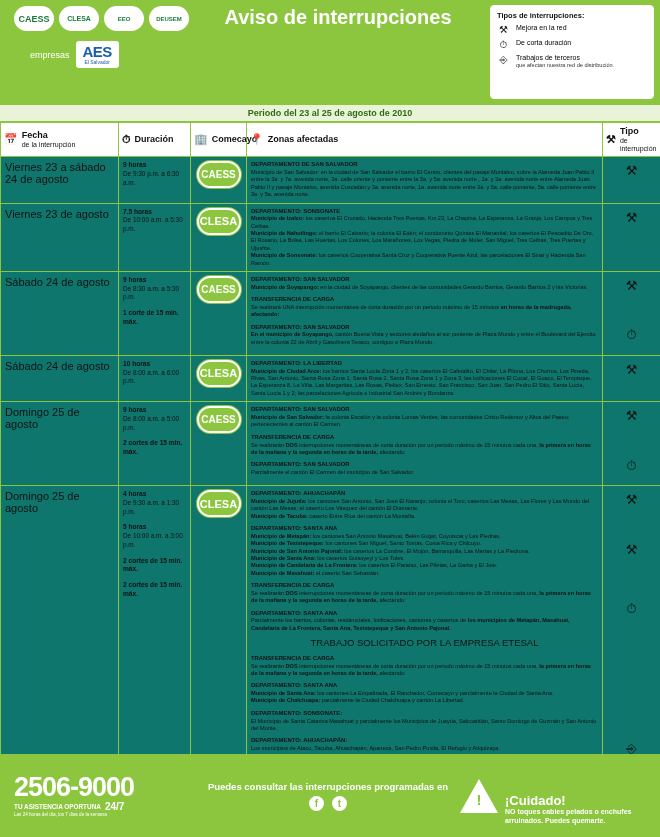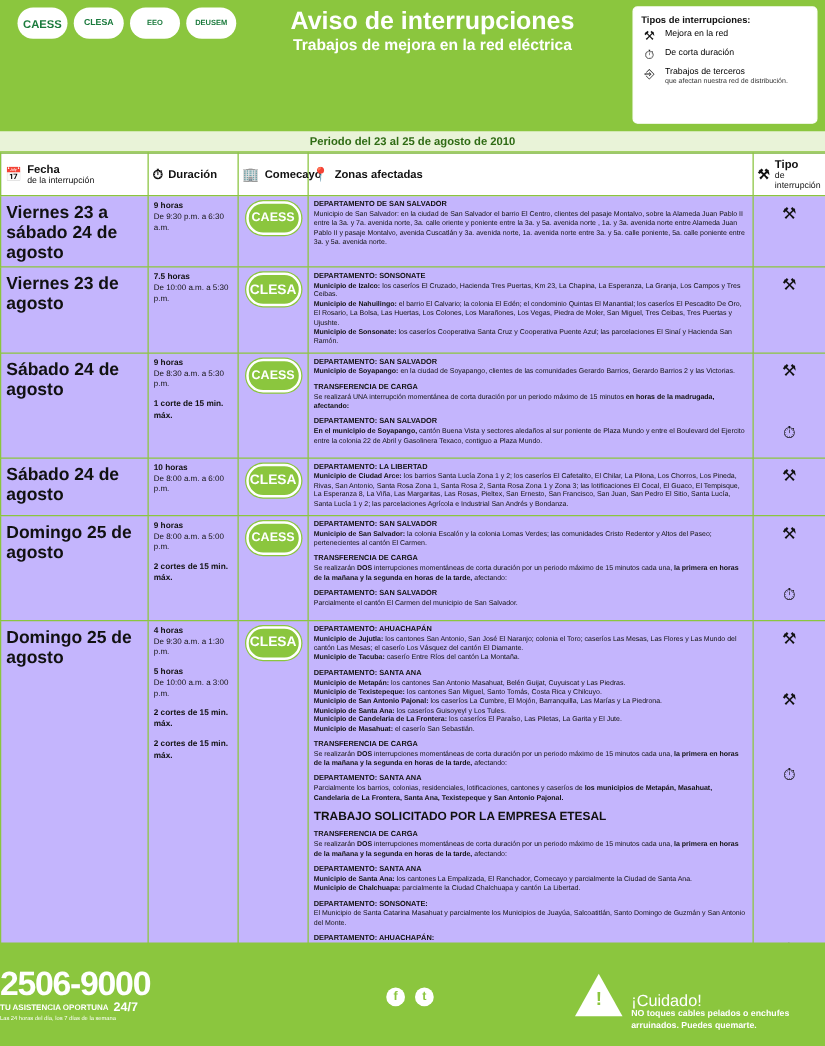--- a/index.html
+++ b/index.html
@@ -5,21 +5,21 @@
   * { box-sizing: border-box; }
   html, body { margin:0; padding:0; }
   body {
     width:660px; height:837px;
     font-family:"Liberation Sans", sans-serif;
     background:#ffffff;
     color:#000;
     font-size:8px;
     overflow:hidden;
   }
-  .page { width:660px; height:837px; position:relative; background:#c4b5fd; }
+  .page { width:660px; height:837px; position:relative; background:#0f766e; }
 
   
   .header {
     position:relative;
     height:104px;
     background:#8bc63e;
     display:flex;
     align-items:stretch;
   }
   .header .logos {
@@ -71,21 +71,21 @@
     font-weight:bold;
   }
   .title-block p {
     margin:7px 2px 0 2px;
     font-size:7.6px;
     line-height:1.35;
     font-weight:bold;
   }
 
   .header .legend {
-    width:148px;
+    width:164px;
     margin:5px 6px 5px 0;
     background:#fff;
     border:1px solid #fff;
     border-radius:4px;
     padding:5px 6px;
   }
   .legend-title { font-size:7.5px; font-weight:bold; color:#111; margin-bottom:4px; }
   .legend-item { display:flex; align-items:flex-start; gap:6px; margin-bottom:4px; }
   .legend-ico { width:13px; text-align:center; font-size:10px; color:#111; line-height:1.1; flex:none;}
   .legend-txt { font-size:7px; line-height:1.2; }
@@ -116,37 +116,37 @@
   .th-inner { display:flex; align-items:center; gap:4px; }
   .th-ico { font-size:11px; color:#111; }
   .th-label { line-height:1.1; }
   .th-label small { font-weight:normal; display:block; font-size:7px; }
 
   table.main td {
     border:1px solid #8bc63e;
     vertical-align:top;
     padding:4px 4px;
   }
-  td.c-fecha { font-size:14px; font-weight:bold; color:#111; vertical-align:middle; }
+  td.c-fecha { font-size:11px; font-weight:normal; color:#111; vertical-align:middle; }
   td.c-dur { font-size:6.4px; color:#111; line-height:1.35; }
   td.c-dur .d-h { font-weight:bold; font-size:6.6px; }
   td.c-emp { text-align:center; vertical-align:middle; }
   td.c-zonas { font-size:5.6px; line-height:1.32; color:#111; }
   td.c-tipo { text-align:center; vertical-align:top; }
 
   .dur-block { margin-bottom:7px; }
   .dur-block:last-child { margin-bottom:0; }
 
   .zona-block { margin-bottom:5px; }
   .zona-block:last-child { margin-bottom:0; }
   .zona-dep { font-weight:bold; font-size:5.9px; }
   .zona-p { margin:0; }
   .zona-p b { font-weight:bold; }
   .zona-big {
-    font-size:9.5px; font-weight:bold; 
+    font-size:9.5px; font-weight:normal; text-align:center;
     margin:5px 0 4px 0;
   }
 
   .emp-logo {
     display:inline-flex; align-items:center; justify-content:center;
     width:44px; height:27px;
     border-radius:16px;
     background:#8bc63e;
     color:#fff; font-weight:bold; font-size:10px;
     border:2px solid #fff;
@@ -158,21 +158,21 @@
   .tipo-ico { font-size:13px; line-height:1.5; color:#111; display:block; margin-bottom:6px;}
 
   
   .footer {
     position:absolute; left:0; bottom:0;
     width:660px; height:83px;
     background:#8bc63e;
     display:flex; align-items:center;
   }
   .f-phone {
-    width:196px; color:#fff;
+    width:196px; padding-left:14px; color:#fff;
   }
   .f-phone .num { font-size:27px; font-weight:bold; line-height:1; letter-spacing:-1px; }
   .f-phone .sub1 { font-size:6.4px; font-weight:bold; display:flex; align-items:center; gap:4px;}
   .f-phone .sub1 .twf { font-size:10px; }
   .f-phone .sub2 { font-size:4.6px; }
   .f-center { flex:1; text-align:center; color:#fff; }
   .f-center .l1 { font-size:9.5px; font-weight:bold; }
   .f-center .l2 { font-size:10px; font-weight:bold; text-decoration:underline; margin-top:2px;}
   .f-center .l3 { font-size:9.5px; font-weight:bold; margin-top:2px;}
   .f-social { margin-top:4px; display:flex; gap:8px; justify-content:center; }
@@ -187,41 +187,47 @@
     width:0; height:0;
     border-left:19px solid transparent;
     border-right:19px solid transparent;
     border-bottom:34px solid #fff;
     position:relative;
   }
   .warn-tri span {
     position:absolute; left:-4px; top:12px; width:8px; text-align:center;
     color:#8bc63e; font-weight:bold; font-size:15px;
   }
-  .f-warn .w1 { font-size:13px; font-weight:normal;margin-top:27px; }
+  .f-warn .w1 { font-size:13px; font-weight:bold;margin-top:27px; }
   .f-warn .w2 { font-size:7px; font-weight:bold; line-height:1.25; }
 </style>
 </head>
 <body>
 
 <div class="page">
 
   <div class="header">
     <div class="logos">
       <div class="logo-row">
         <div class="logo-chip caess">CAESS</div>
         <div class="logo-chip clesa">CLESA</div>
         <div class="logo-chip eeo">EEO</div>
         <div class="logo-chip deusem">DEUSEM</div>
       </div>
+      <div class="empresas-row">
+        <div class="empresas-label">empresas</div>
+        <div class="aes-box">
+          <div class="aes-main">AES</div>
+          <div class="aes-sub">El Salvador</div>
+        </div>
+      </div>
     </div>
 
     <div class="title-block">
       <h1>Aviso de interrupciones</h1>
-      <h2>Trabajos de mejora en la red eléctrica</h2>
     </div>
 
     <div class="legend">
       <div class="legend-title">Tipos de interrupciones:</div>
       <div class="legend-item">
         <div class="legend-ico">⚒</div>
         <div class="legend-txt">Mejora en la red</div>
       </div>
       <div class="legend-item">
         <div class="legend-ico">⏱</div>
@@ -450,20 +456,21 @@
   <div class="footer">
     <div class="f-phone">
       <div class="num">2506-9000</div>
       <div class="sub1">
         <span>TU ASISTENCIA OPORTUNA</span>
         <span class="twf">24/7</span>
       </div>
       <div class="sub2">Las 24 horas del día, los 7 días de la semana</div>
     </div>
     <div class="f-center">
+      <div class="l1">Puedes consultar las interrupciones programadas en</div>
       <div class="f-social">
         <div class="soc">f</div>
         <div class="soc">t</div>
       </div>
     </div>
     <div class="f-warn">
       <div class="warn-tri">
           <span>!</span>
         </div>
       <div>

